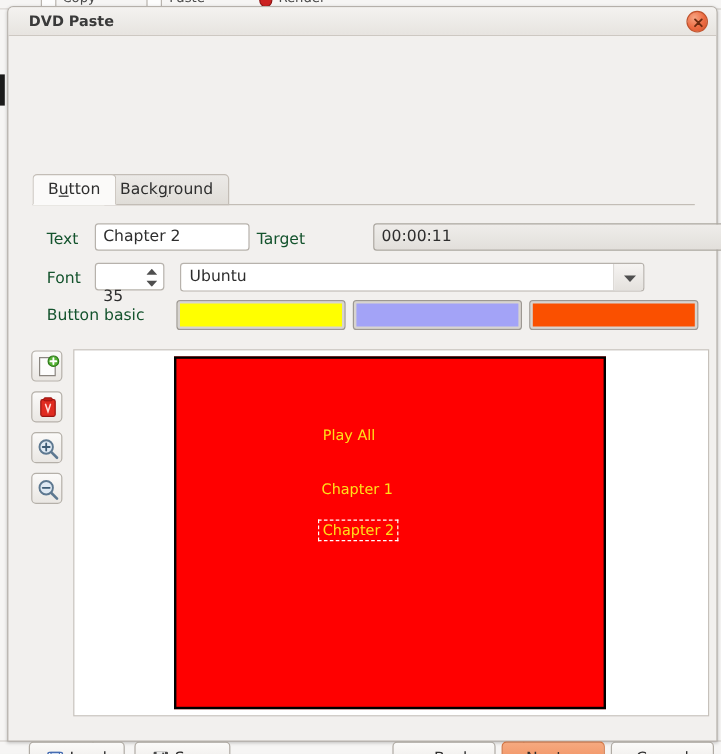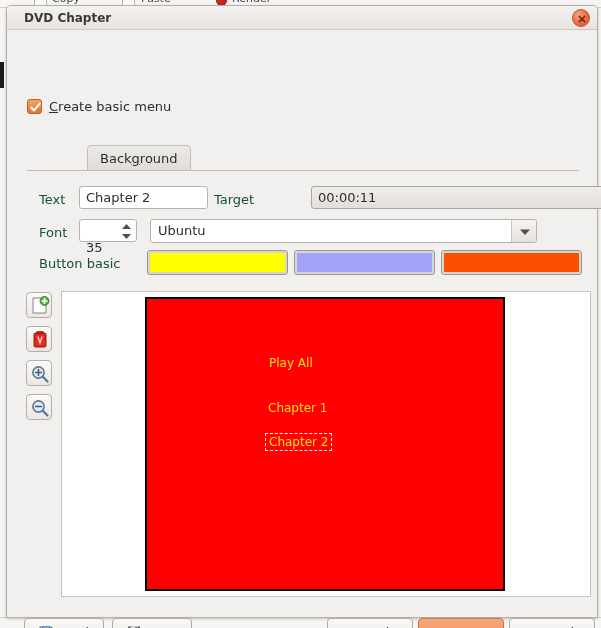--- a/index.html
+++ b/index.html
@@ -230,42 +230,35 @@
   <div id="bg-left-strip"></div>
   <div id="bg-black-nub"></div>
   <div id="bg-bottom"></div>
   <div id="bg-bottom-div1"></div>
   <div id="bg-bottom-div2"></div>
 </div>
 
 <div id="dialog">
 
   <div id="titlebar">
-    <div id="title-text">DVD Chapter</div>
+    <div id="title-text">DVD Paste</div>
     <div id="close-btn">
       <svg width="10" height="10" viewBox="0 0 10 10">
         <path d="M2.2 2.2 L7.8 7.8 M7.8 2.2 L2.2 7.8" stroke="#6d2b10" stroke-width="1.6" stroke-linecap="round"></path>
       </svg>
     </div>
   </div>
 
   <div id="dialog-body">
 
 
-    <div id="basic-menu-row">
-      <span class="chk">
-        <svg width="13" height="13" viewBox="0 0 13 13">
-          <path d="M2.2 6.6 L5 9.4 L10.8 2.6" stroke="#ffffff" stroke-width="2.1" fill="none" stroke-linecap="round" stroke-linejoin="round"></path>
-        </svg>
-      </span>
-      <span id="basic-menu-label"><u>C</u>reate basic menu</span>
-    </div>
 
     <div id="tabs">
       <div id="tab-underline"></div>
+      <div class="tab active">B<u>u</u>tton</div>
       <div class="tab inactive">Back<u>g</u>round</div>
     </div>
 
     <div class="frm-label" style="left:32px; top:162px;">Text</div>
     <input class="field" style="left: 72px; top: 156px; width: 129px;" value="Chapter 2">
 
     <div class="frm-label" style="left:207px; top:162px;">Target</div>
     <div class="field spin-field" style="left:259px; top:156px; width:313px; padding-top:0;margin-left:45px;">
       <span>00:00:11</span>
       <span class="spin-arrows" style="right:4px; top:1px;">

